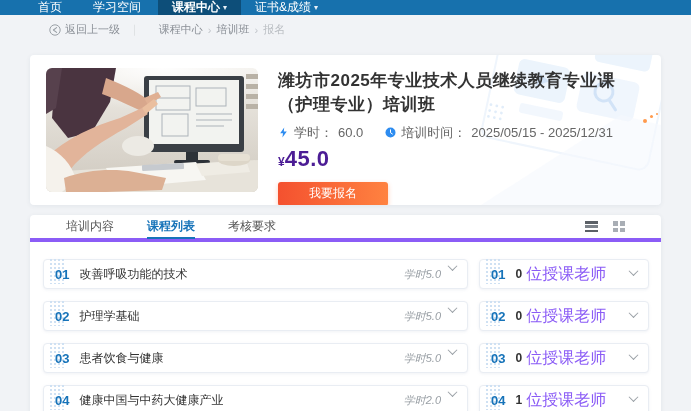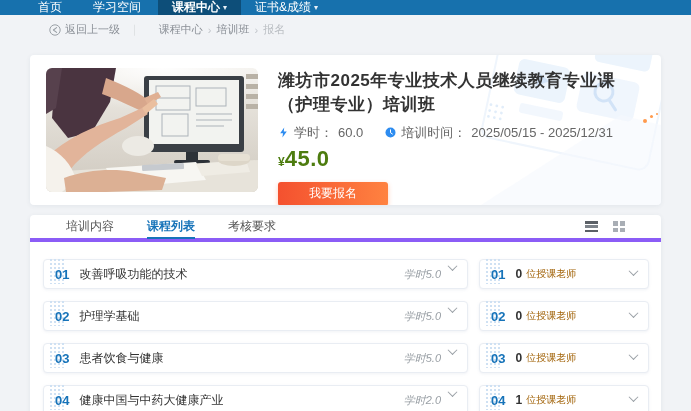--- a/index.html
+++ b/index.html
@@ -26,21 +26,21 @@
   .hero{ position:absolute; left:30px; top:55px; width:631px; height:150px; background:#fff;
          border-radius:4px; box-shadow:0 1px 5px rgba(30,60,90,.07); display:flex;
          padding:13px 16px; overflow:hidden; }
   .thumb{ width:212px; height:124px; border-radius:6px; overflow:hidden; flex:none; position:relative; z-index:2; }
   .thumb svg{ display:block; }
   .hero-right{ margin-left:20px; flex:1; position:relative; z-index:2; }
   .hero-title{ font-size:17px; font-weight:bold; color:#333; line-height:1.4; margin:1px 0 7px; letter-spacing:.5px; }
   .meta{ display:flex; align-items:center; gap:22px; font-size:13px; color:#666; }
   .meta-item{ display:flex; align-items:center; gap:5px; }
   .meta-icon{ width:11px; height:11px; flex:none; }
-  .price{ margin-top:5px; color:#4d7c0f; line-height:24px; }
+  .price{ margin-top:5px; color:#4c1d95; line-height:24px; }
   .price .cur{ font-size:12px; font-weight:bold; }
   .price .amt{ font-size:22px; font-weight:bold; letter-spacing:.5px; }
   .enroll{ display:block; margin-top:8px; width:110px; height:24px; border:none; border-radius:3px;
            background:linear-gradient(90deg,#f4512f,#ff8240); color:#fff; font-size:12px; cursor:pointer;
            box-shadow:0 2px 5px rgba(255,90,30,.3); }
   .hero-deco{ position:absolute; right:0; top:0; z-index:1; pointer-events:none; }
   .orange-dots{ position:absolute; right:18px; top:58px; z-index:1; }
   .orange-dots i{ position:absolute; border-radius:50%; background:#ff9a4d; }
   .orange-dots i:nth-child(1){ width:4px; height:4px; left:0; top:6px; }
   .orange-dots i:nth-child(2){ width:3px; height:3px; left:7px; top:2px; }
@@ -70,21 +70,21 @@
   .num .dots{ position:absolute; left:-6px; top:-7px; width:15px; height:26px;
               background-image:radial-gradient(#cfe1f3 1px, transparent 1.2px);
               background-size:4px 4px; }
   .num b{ position:relative; font-size:13px; color:#1673b9; font-weight:bold; }
   .row-title{ font-size:12px; color:#333; white-space:nowrap; overflow:hidden; }
   .row-right{ margin-left:auto; display:flex; align-items:flex-start; gap:8px;font-style:italic; }
   .hours{ font-size:11px; color:#9aa0a6; }
   .chev{ width:7px; height:7px; border-right:1.5px solid #9aa0a6; border-bottom:1.5px solid #9aa0a6;
          transform:rotate(45deg) translate(-1px,-1px); margin-top:-3px; }
   .t-count{ font-size:12px; font-weight:bold; color:#333; margin-right:4px; }
-  .t-label{ font-size:10px; color:#a16207; white-space:nowrap; }
+  .t-label{ font-size:16px; color:#8b5cf6; white-space:nowrap; }
 </style>
 </head>
 <body>
 
 <div class="canvas">
 
   <nav class="topnav">
 
       <div class="nav-item">
         <span>首页</span>

